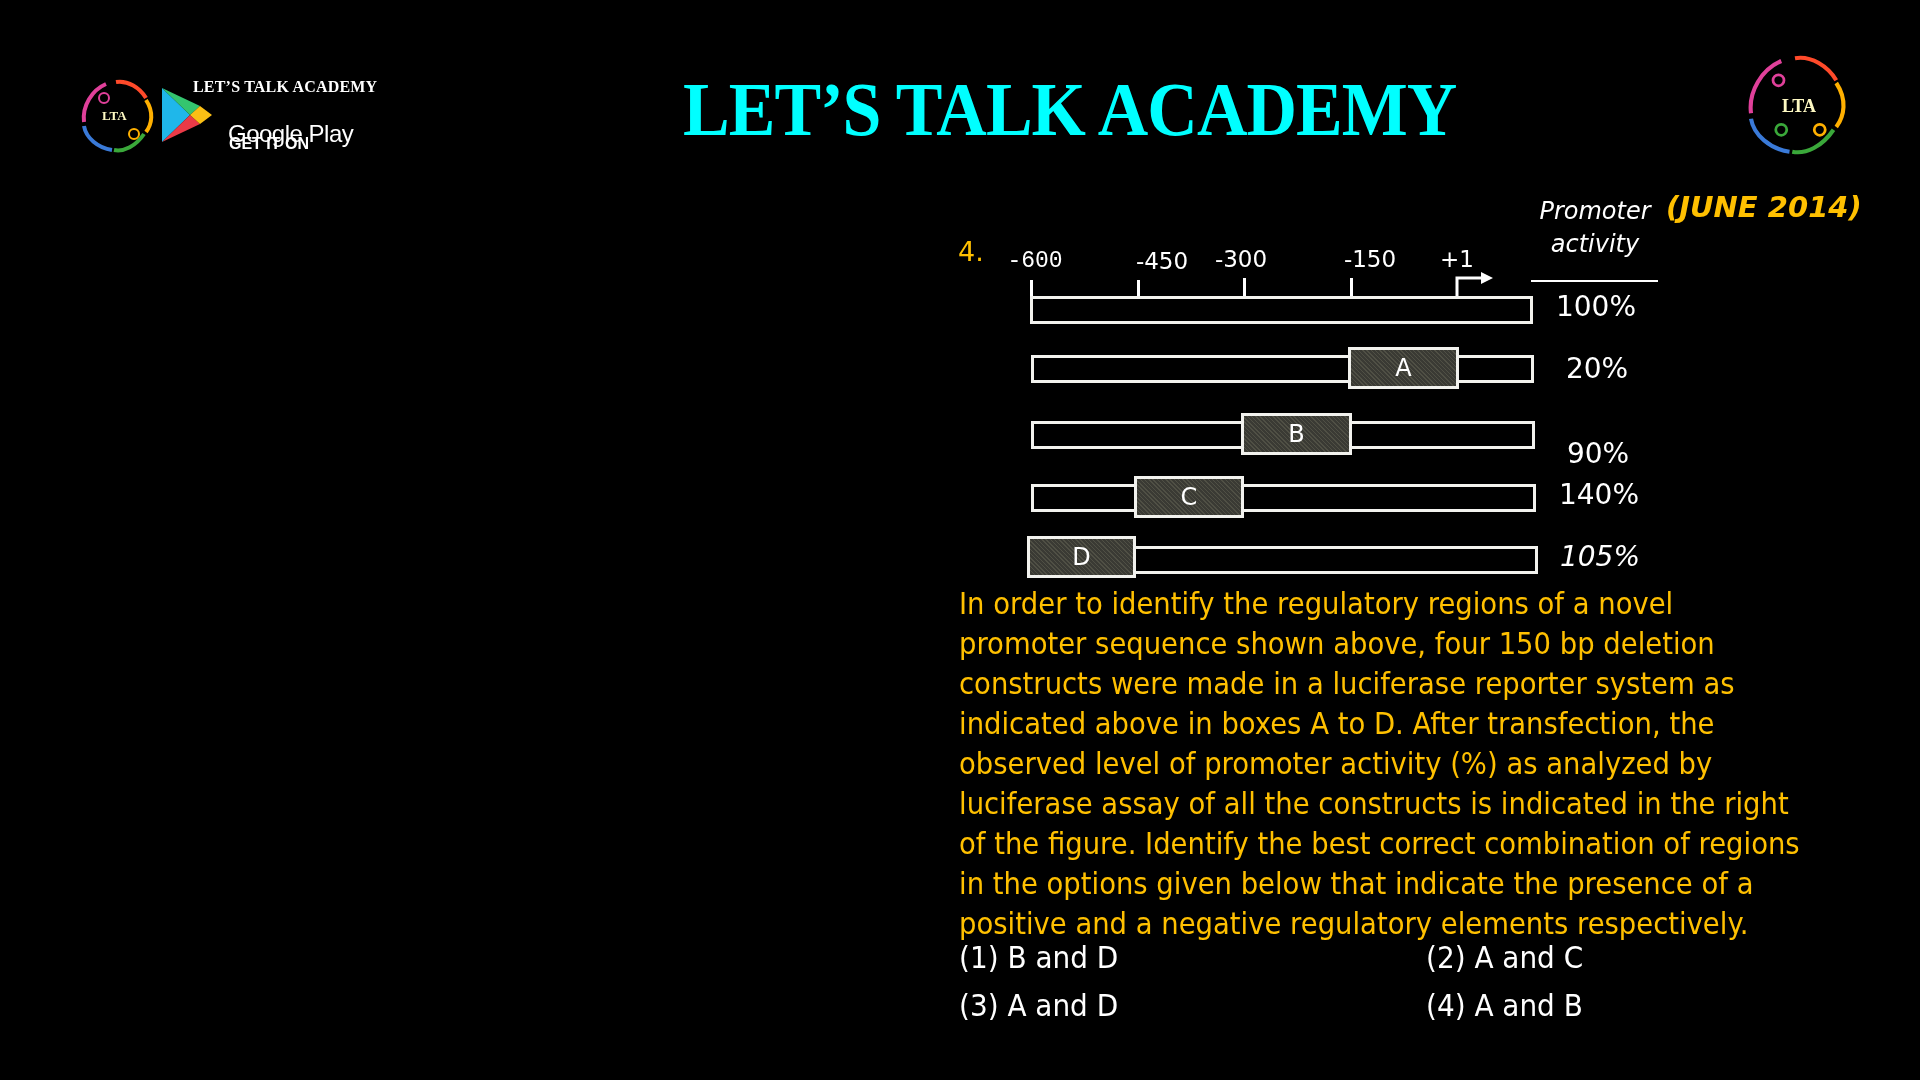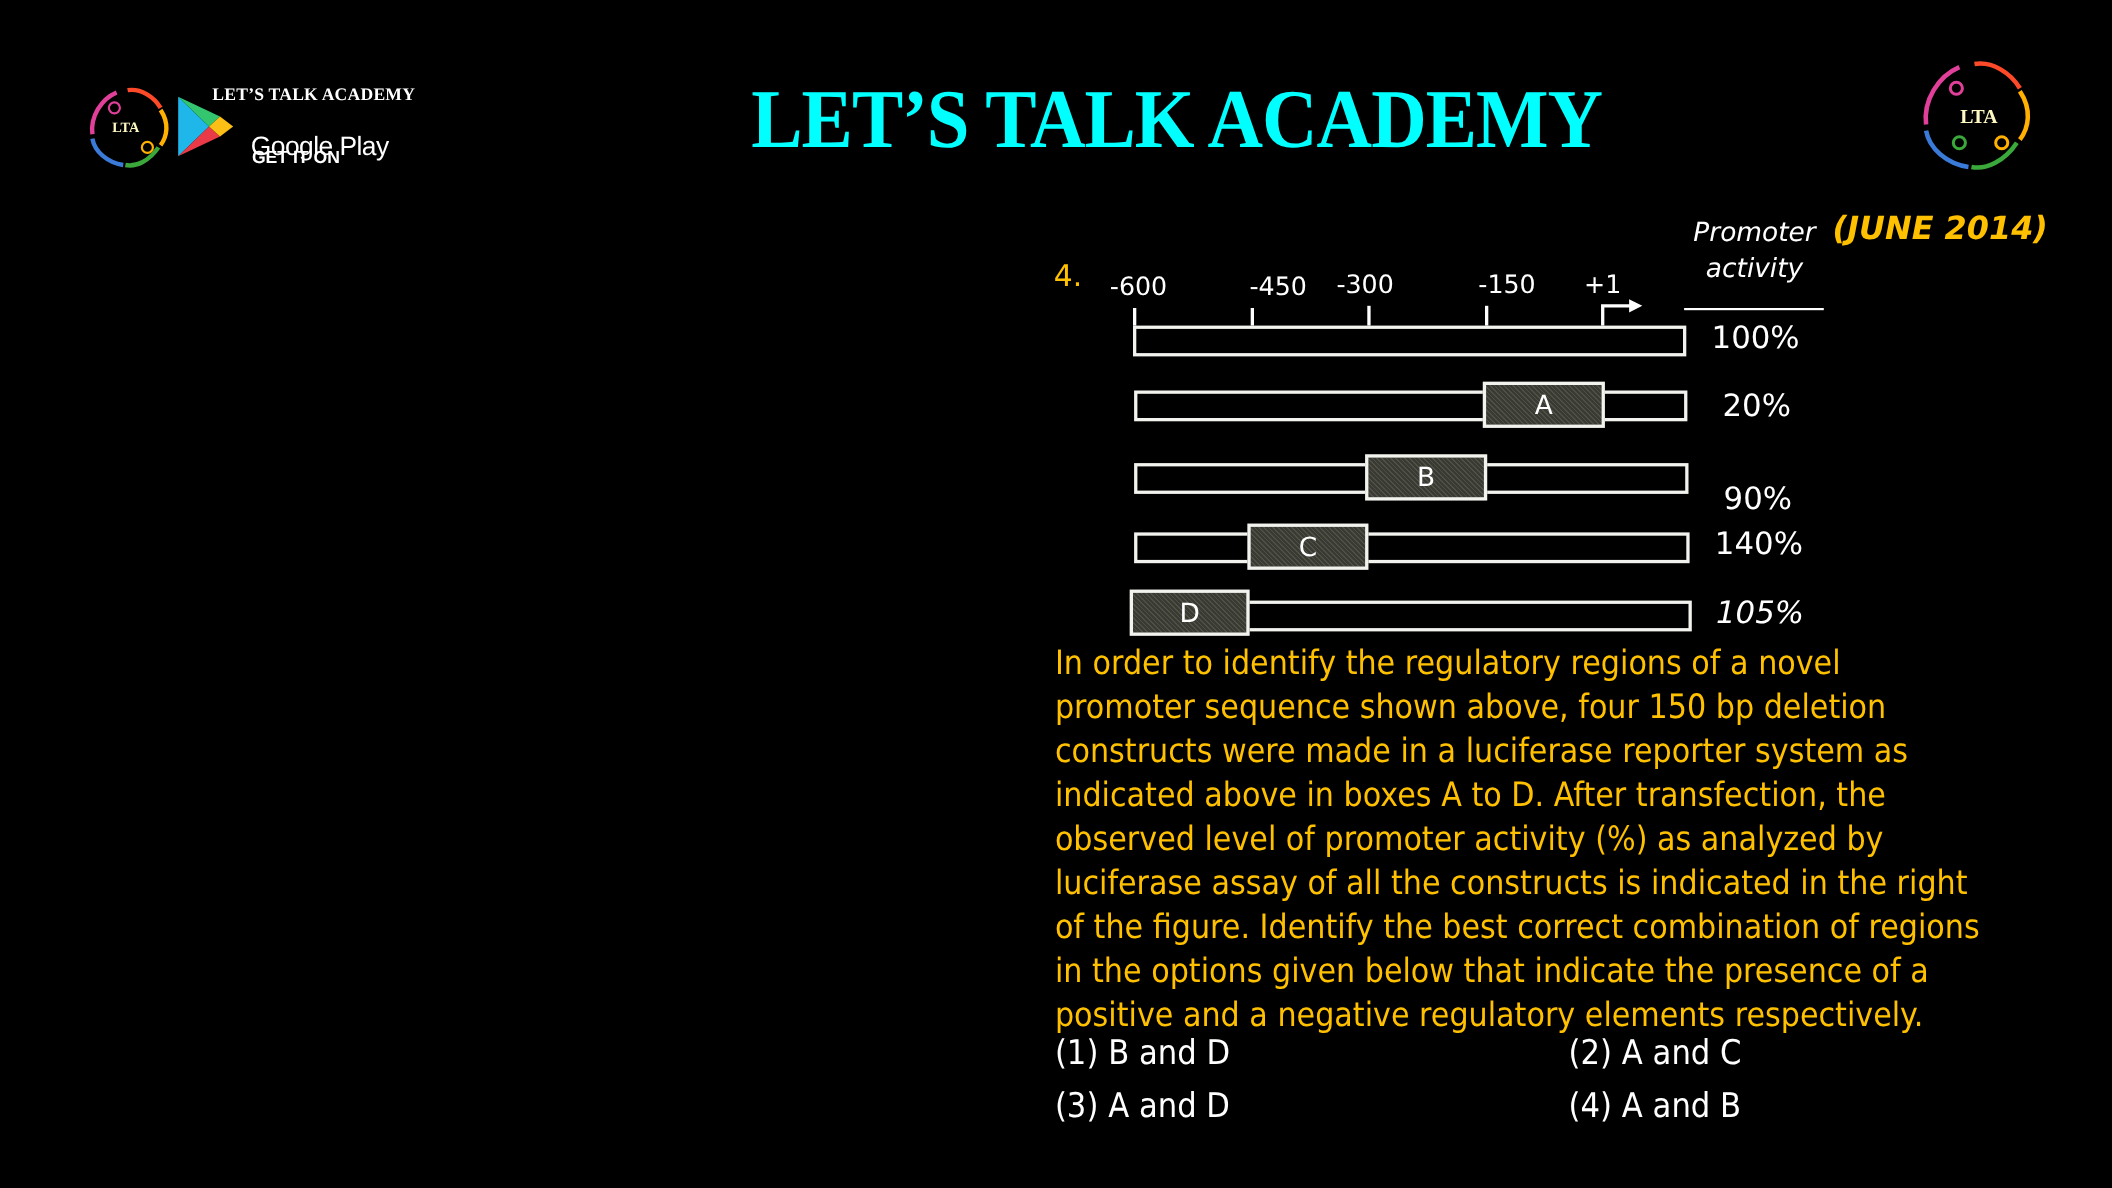--- a/index.html
+++ b/index.html
@@ -73,21 +73,21 @@
     </svg>
     <span class="abs lta-text" style="left:42px;top:46px;font-size:18px;">LTA</span>
   </div>
 </div>
 
 <div class="abs year" style="left:1666px;top:190px;font-style:italic;">(JUNE 2014)</div>
 <div class="abs qnum" style="left:958px;top:236px;">4.</div>
 
 <div>
 
-  <div class="abs tick-label" style="left:1035px;top:248px;">-600</div>
+  <div class="abs tick-label" style="left:1035px;top:248px;font-family:Liberation Mono, monospace;">-600</div>
   <div class="abs tick-label" style="left:1138px;top:248px;margin-left:24px;">-450</div>
   <div class="abs tick-label" style="left:1241px;top:246px;">-300</div>
   <div class="abs tick-label" style="left:1350px;top:246px;margin-left:20px;">-150</div>
   <div class="abs tick-label" style="left:1457px;top:246px;">+1</div>
 
   <div class="tick" style="left:1030px;top:280px;height:20px;"></div>
   <div class="tick" style="left:1137px;top:280px;height:20px;"></div>
   <div class="tick" style="left:1243px;top:278px;height:20px;"></div>
   <div class="tick" style="left:1350px;top:278px;height:20px;"></div>
 

